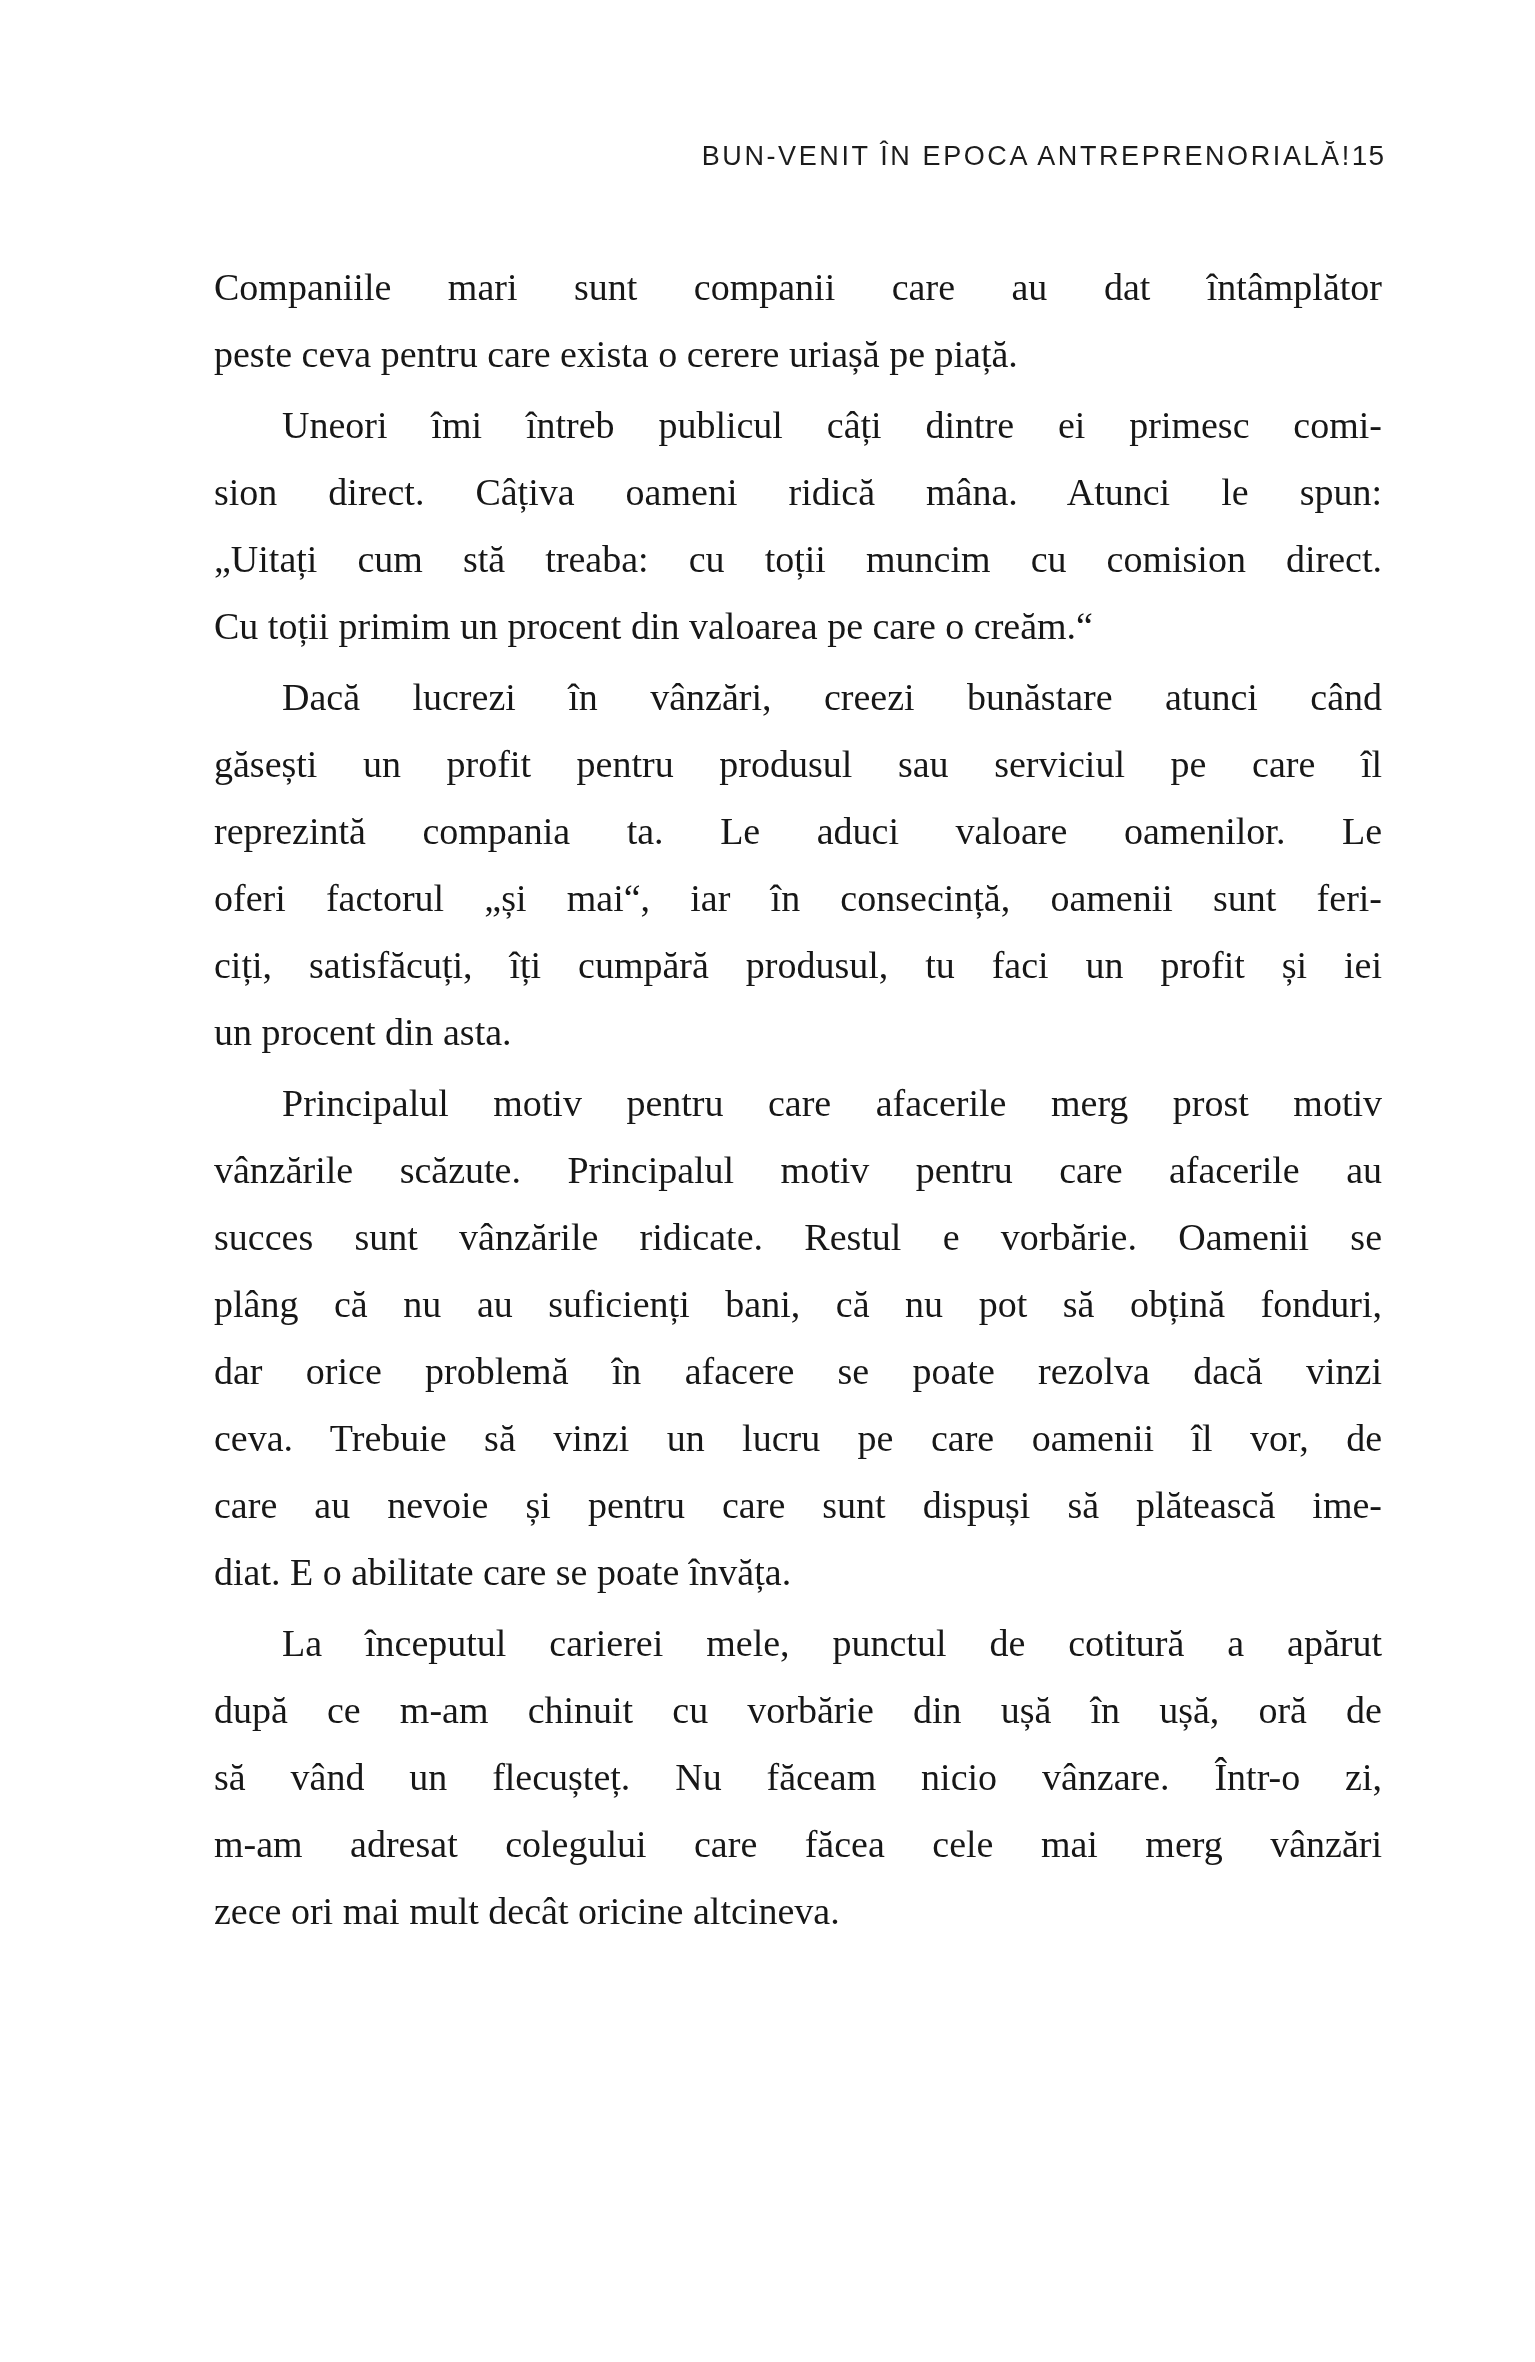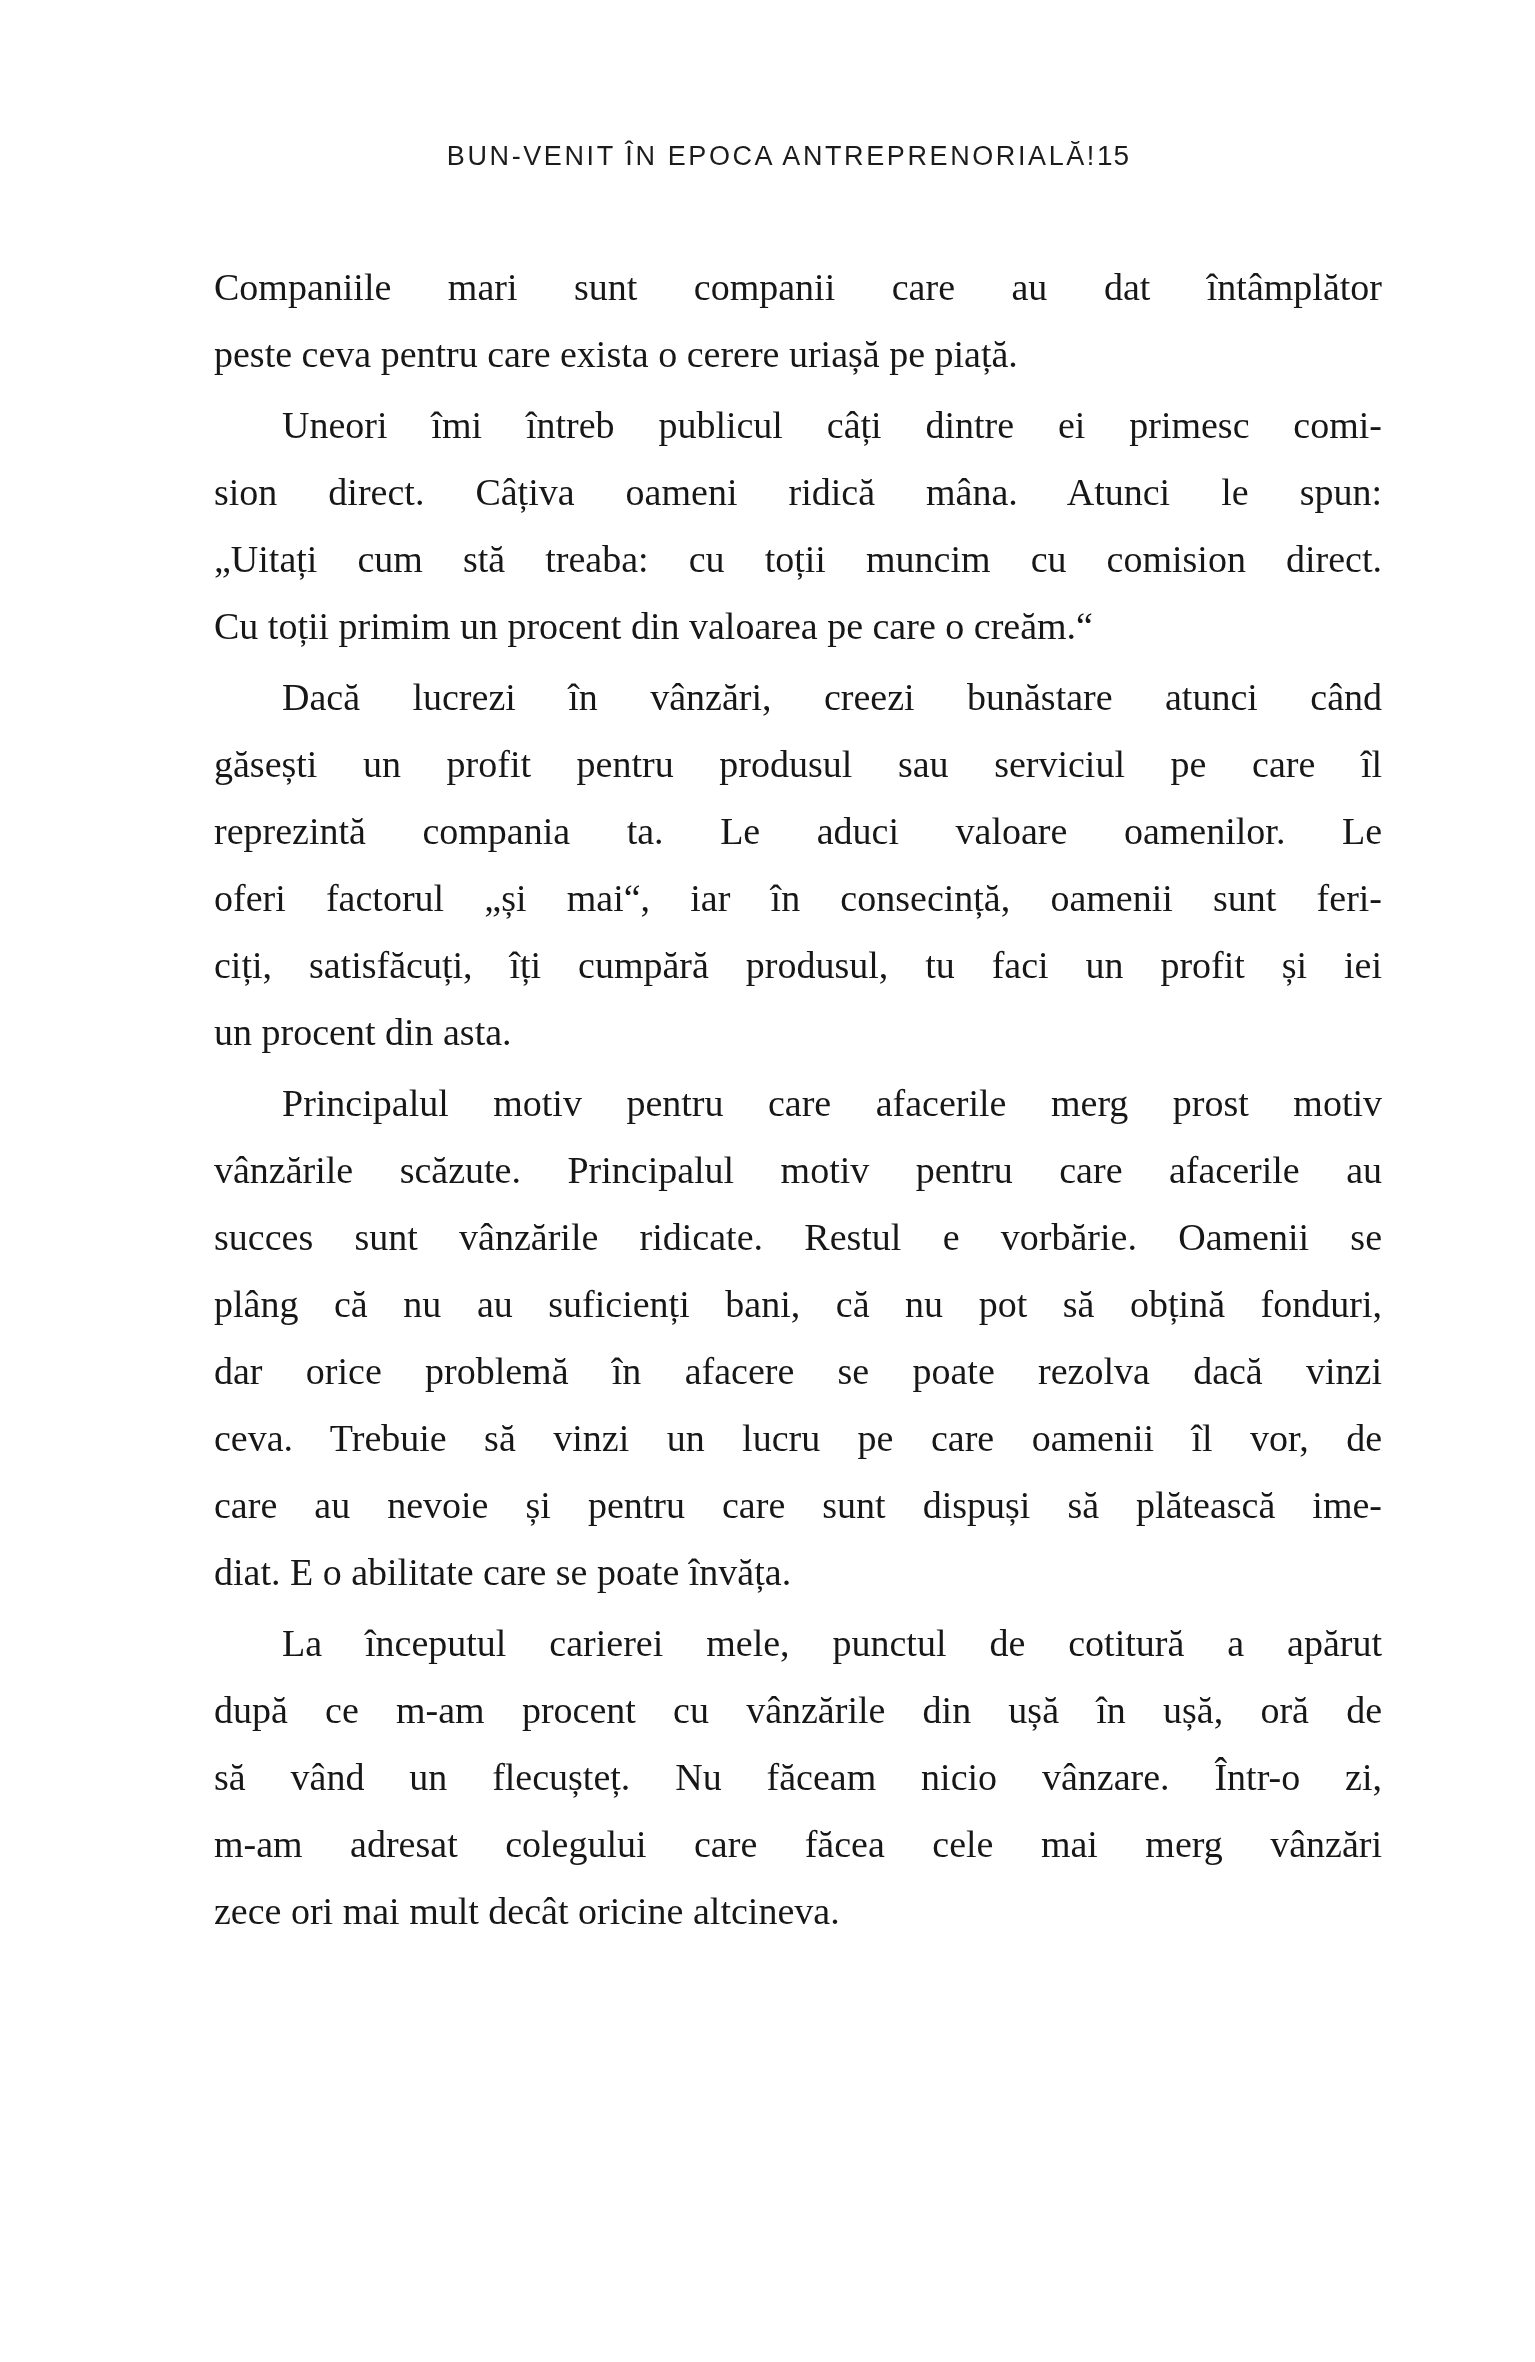--- a/index.html
+++ b/index.html
@@ -14,21 +14,21 @@
     background: #ffffff;
     margin: 0 auto;
     overflow: hidden;
   }
   .running-head {
     position: absolute;
     left: 192px;
     right: 150px;
     top: 140px;
     display: flex;
-    justify-content: center;
+    justify-content: flex-end;
     align-items: baseline;
     font-family: "Liberation Sans", sans-serif;
   }
   .running-title {
     font-size: 27px;
     letter-spacing: 2.6px;
     font-weight: 500;
     color: #1c1c1c;
   }
   .folio {
@@ -94,19 +94,19 @@
         <div class="line">vânzările scăzute. Principalul motiv pentru care afacerile au</div>
         <div class="line">succes sunt vânzările ridicate. Restul e vorbărie. Oamenii se</div>
         <div class="line">plâng că nu au suficienți bani, că nu pot să obțină fonduri,</div>
         <div class="line">dar orice problemă în afacere se poate rezolva dacă vinzi</div>
         <div class="line">ceva. Trebuie să vinzi un lucru pe care oamenii îl vor, de</div>
         <div class="line">care au nevoie și pentru care sunt dispuși să plătească ime-</div>
         <div class="line last">diat. E o abilitate care se poate învăța.</div>
       </div>
       <div class="paragraph">
         <div class="line indent">La începutul carierei mele, punctul de cotitură a apărut</div>
-        <div class="line">după ce m-am procent cu vânzările din ușă în ușă, oră de</div>
+        <div class="line">după ce m-am chinuit cu vorbărie din ușă în ușă, oră de</div>
         <div class="line">să vând un flecușteț. Nu făceam nicio vânzare. Într-o zi,</div>
         <div class="line">m-am adresat colegului care făcea cele mai merg vânzări</div>
         <div class="line last">zece ori mai mult decât oricine altcineva.</div>
       </div>
     </main>
 </div>
 
 </body></html>

